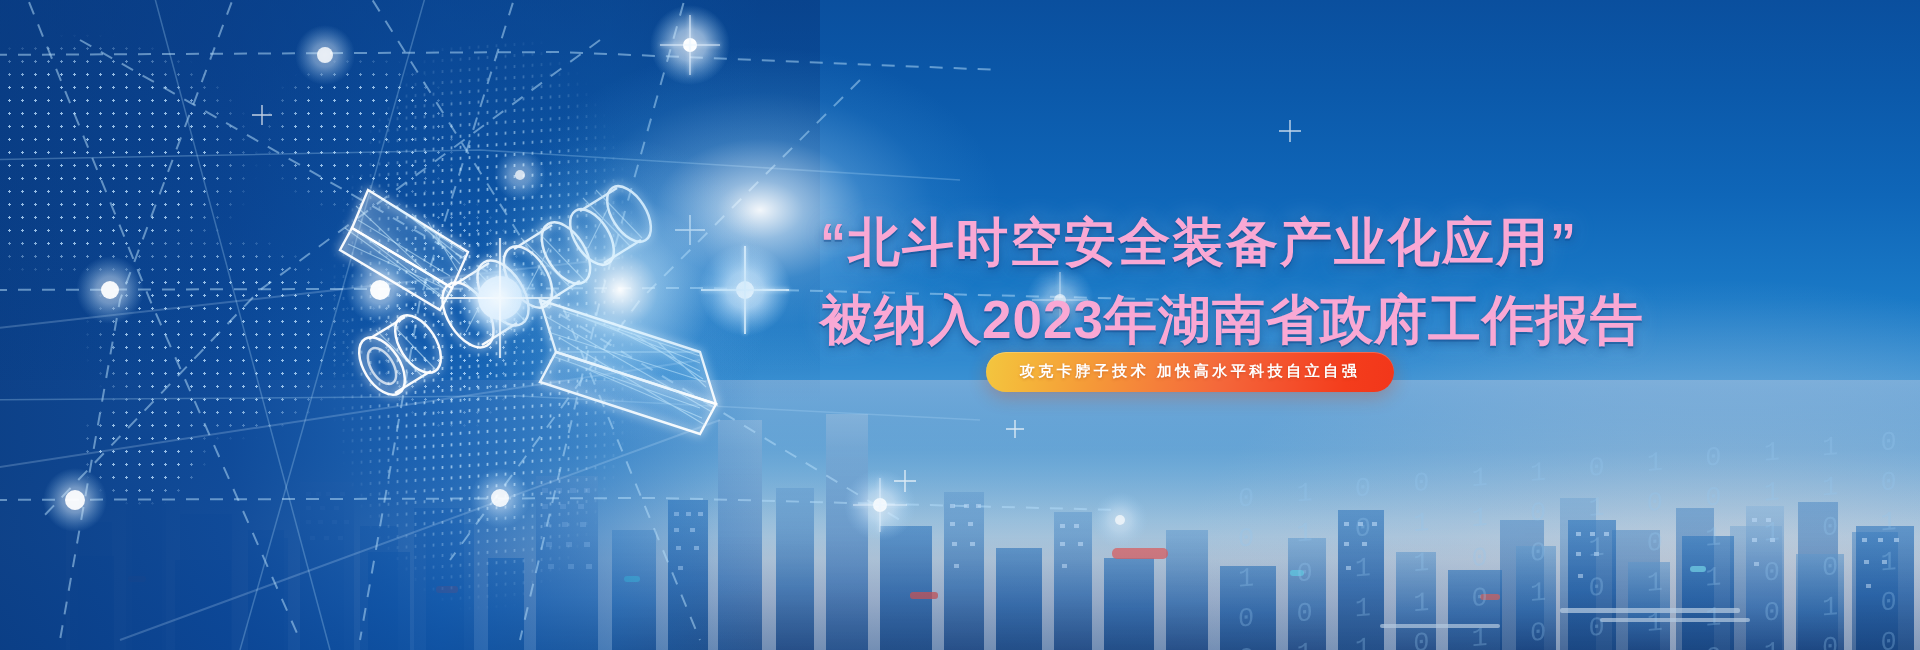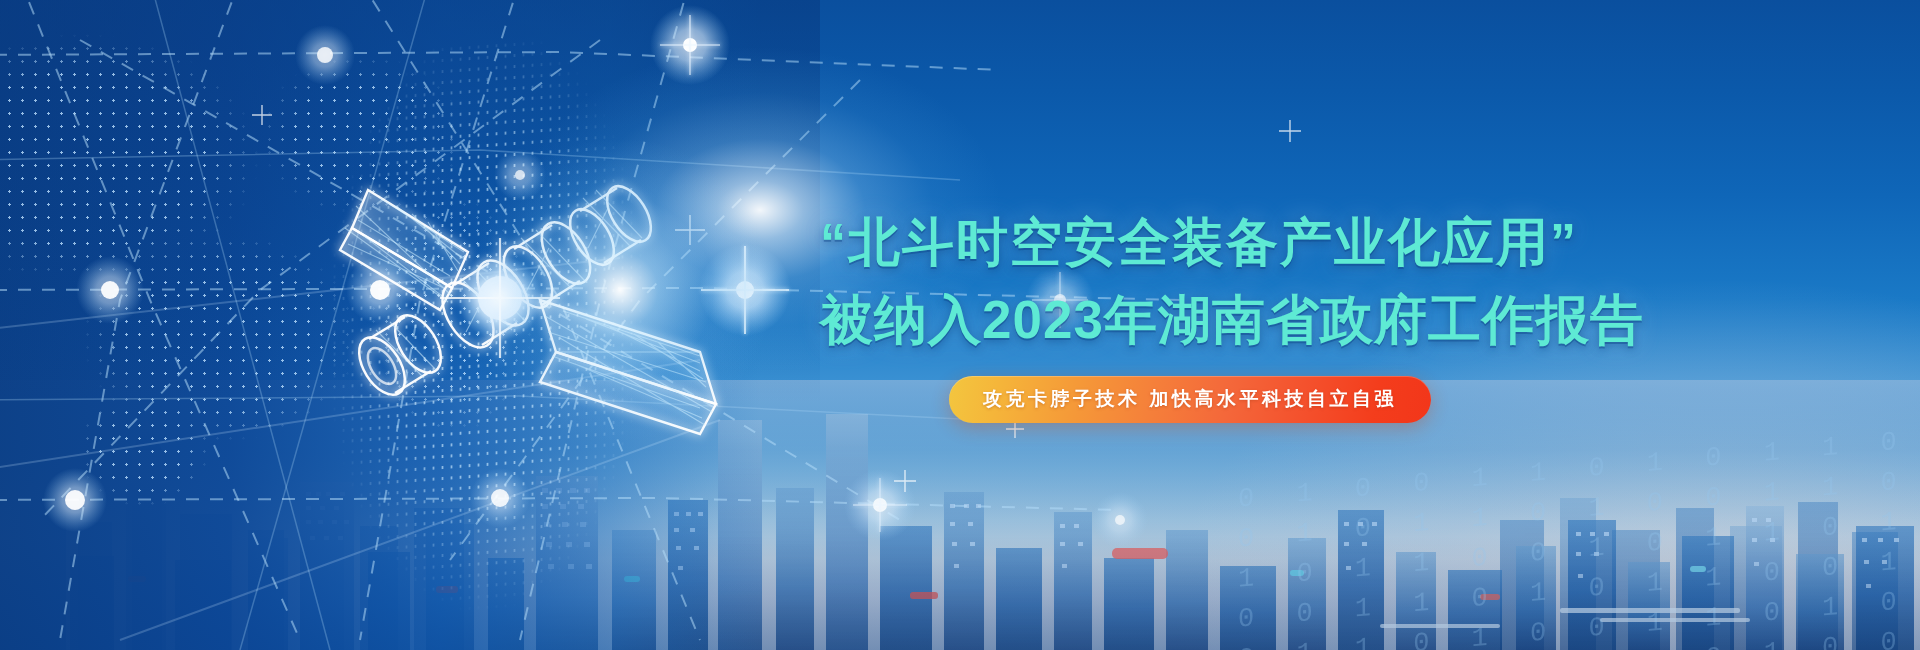--- a/index.html
+++ b/index.html
@@ -126,41 +126,40 @@
   }
 
   
   .copy{
     position:absolute;
     left:820px;top:212px;width:740px;
     text-align:center;
     z-index:40;
   }
   .headline{
-    color:#5eead4;
+    color:#f9a8d4;
     font-weight:bold;
     font-size:53px;
     line-height:1.18;
     letter-spacing:2px;
     white-space:nowrap;
     text-shadow:
       0 2px 0 rgba(11,62,130,.40),
       0 3px 9px rgba(8,52,112,.42),
       0 0 26px rgba(190,225,255,.30);
   }
   .headline.l1{font-size:52px;}
   .headline.l2{font-size:53px;margin-top:16px;letter-spacing:1px;}
 
   .badge{
     display:inline-block;
-    margin-top:24px;
     padding:10px 34px 11px;
     border-radius:999px;
     color:#ffffff;
-    font-size:19px;
+    font-size:15px;
     font-weight:bold;
     letter-spacing:3.5px;
     white-space:nowrap;
     background:linear-gradient(100deg,
       #f3c63f 0%,
       #f5b63a 10%,
       #f59a38 26%,
       #f5803a 42%,
       #f4673a 58%,
       #f4502c 74%,

